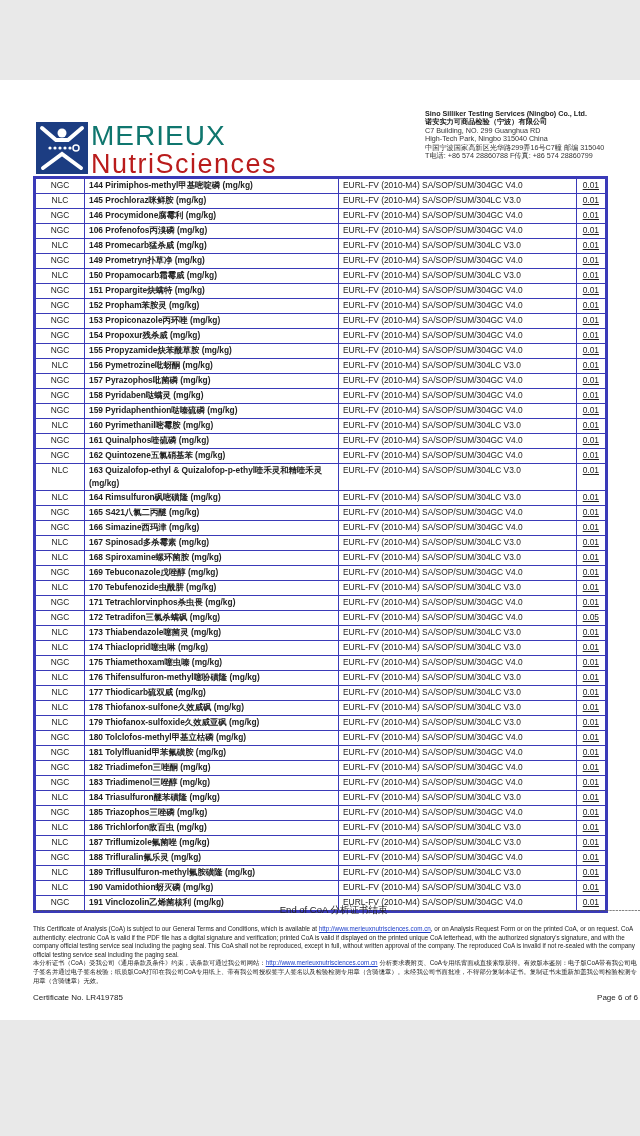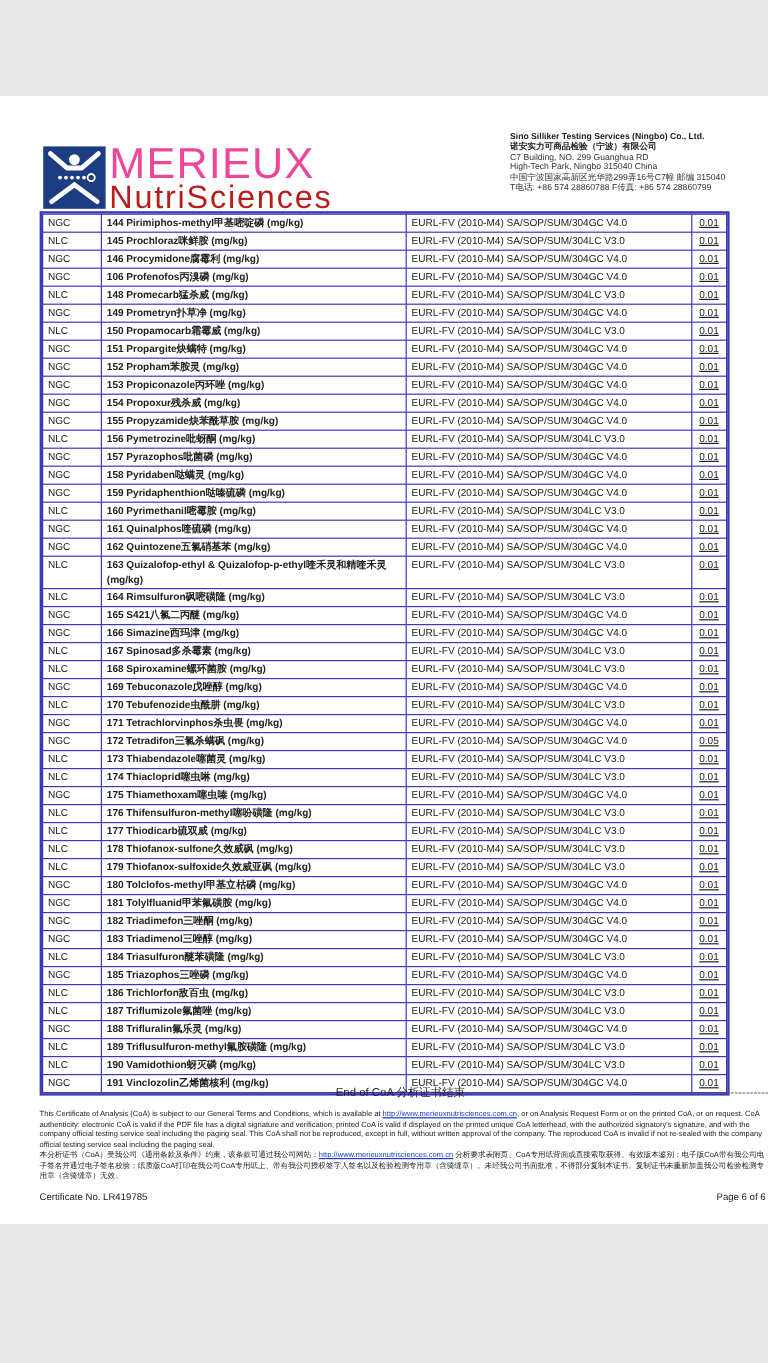--- a/index.html
+++ b/index.html
@@ -9,39 +9,39 @@
       position: absolute; left: 0; top: 80px; width: 640px; height: 940px;
       background: #ffffff;
     }
     .header { position: absolute; left: 0; top: 0; width: 640px; height: 96px; }
     .logo { position: absolute; left: 36px; top: 42px; width: 226px; height: 52px; }
     .logo-mark {
       position: absolute; left: 0; top: 0; width: 52px; height: 52px; background: #1c3d82;
     }
     .logo-mark svg { width: 52px; height: 52px; display: block; }
     .logo-merieux {
-      position: absolute; left: 55px; top: -4px; font-size: 36px; line-height: 36px;
-      color: #ec4899; letter-spacing: 1px; font-weight: normal;
+      position: absolute; left: 55px; top: -4px; font-size: 28px; line-height: 36px;
+      color: #0f766e; letter-spacing: 1px; font-weight: normal;
     }
     .logo-nutri {
       position: absolute; left: 55px; top: 30px; font-size: 27px; line-height: 24px;
       color: #b91c1c; letter-spacing: 1.5px;
     }
     .company {
       position: absolute; left: 425px; top: 30px; width: 215px;
       font-size: 7.2px; line-height: 8.4px; color: #333;
     }
     .company .bold { font-weight: bold; color: #222; }
     .table-wrap {
       position: absolute; left: 33px; top: 96px; width: 575px;
       border: 2px solid #3a3ab8; border-bottom: 2px solid #3a3ab8;
     }
     table { border-collapse: collapse; width: 100%; table-layout: fixed; font-size: 8.4px; }
     td { border: 1px solid #3a3ab8; padding: 0 4px; height: 15px; line-height: 13px; vertical-align: top; color: #222; }
-    td.c-type { width: 49px; text-align: left; }
+    td.c-type { width: 49px; text-align: center; }
     td.c-name { width: 254px; font-weight: bold; }
     td.c-method { width: 238px; }
     td.c-val { text-align: right; padding-right: 6px; text-decoration: underline; }
     tr.tall td { height: 26px; }
     td.note { font-size: 8px; padding: 1px 4px; height: 14px; }
     .end-line {
       position: absolute; left: 33px; top: 824px; width: 607px; height: 12px;
       font-size: 9.5px; color: #222; white-space: nowrap; overflow: hidden;
       text-align: left;
     }

